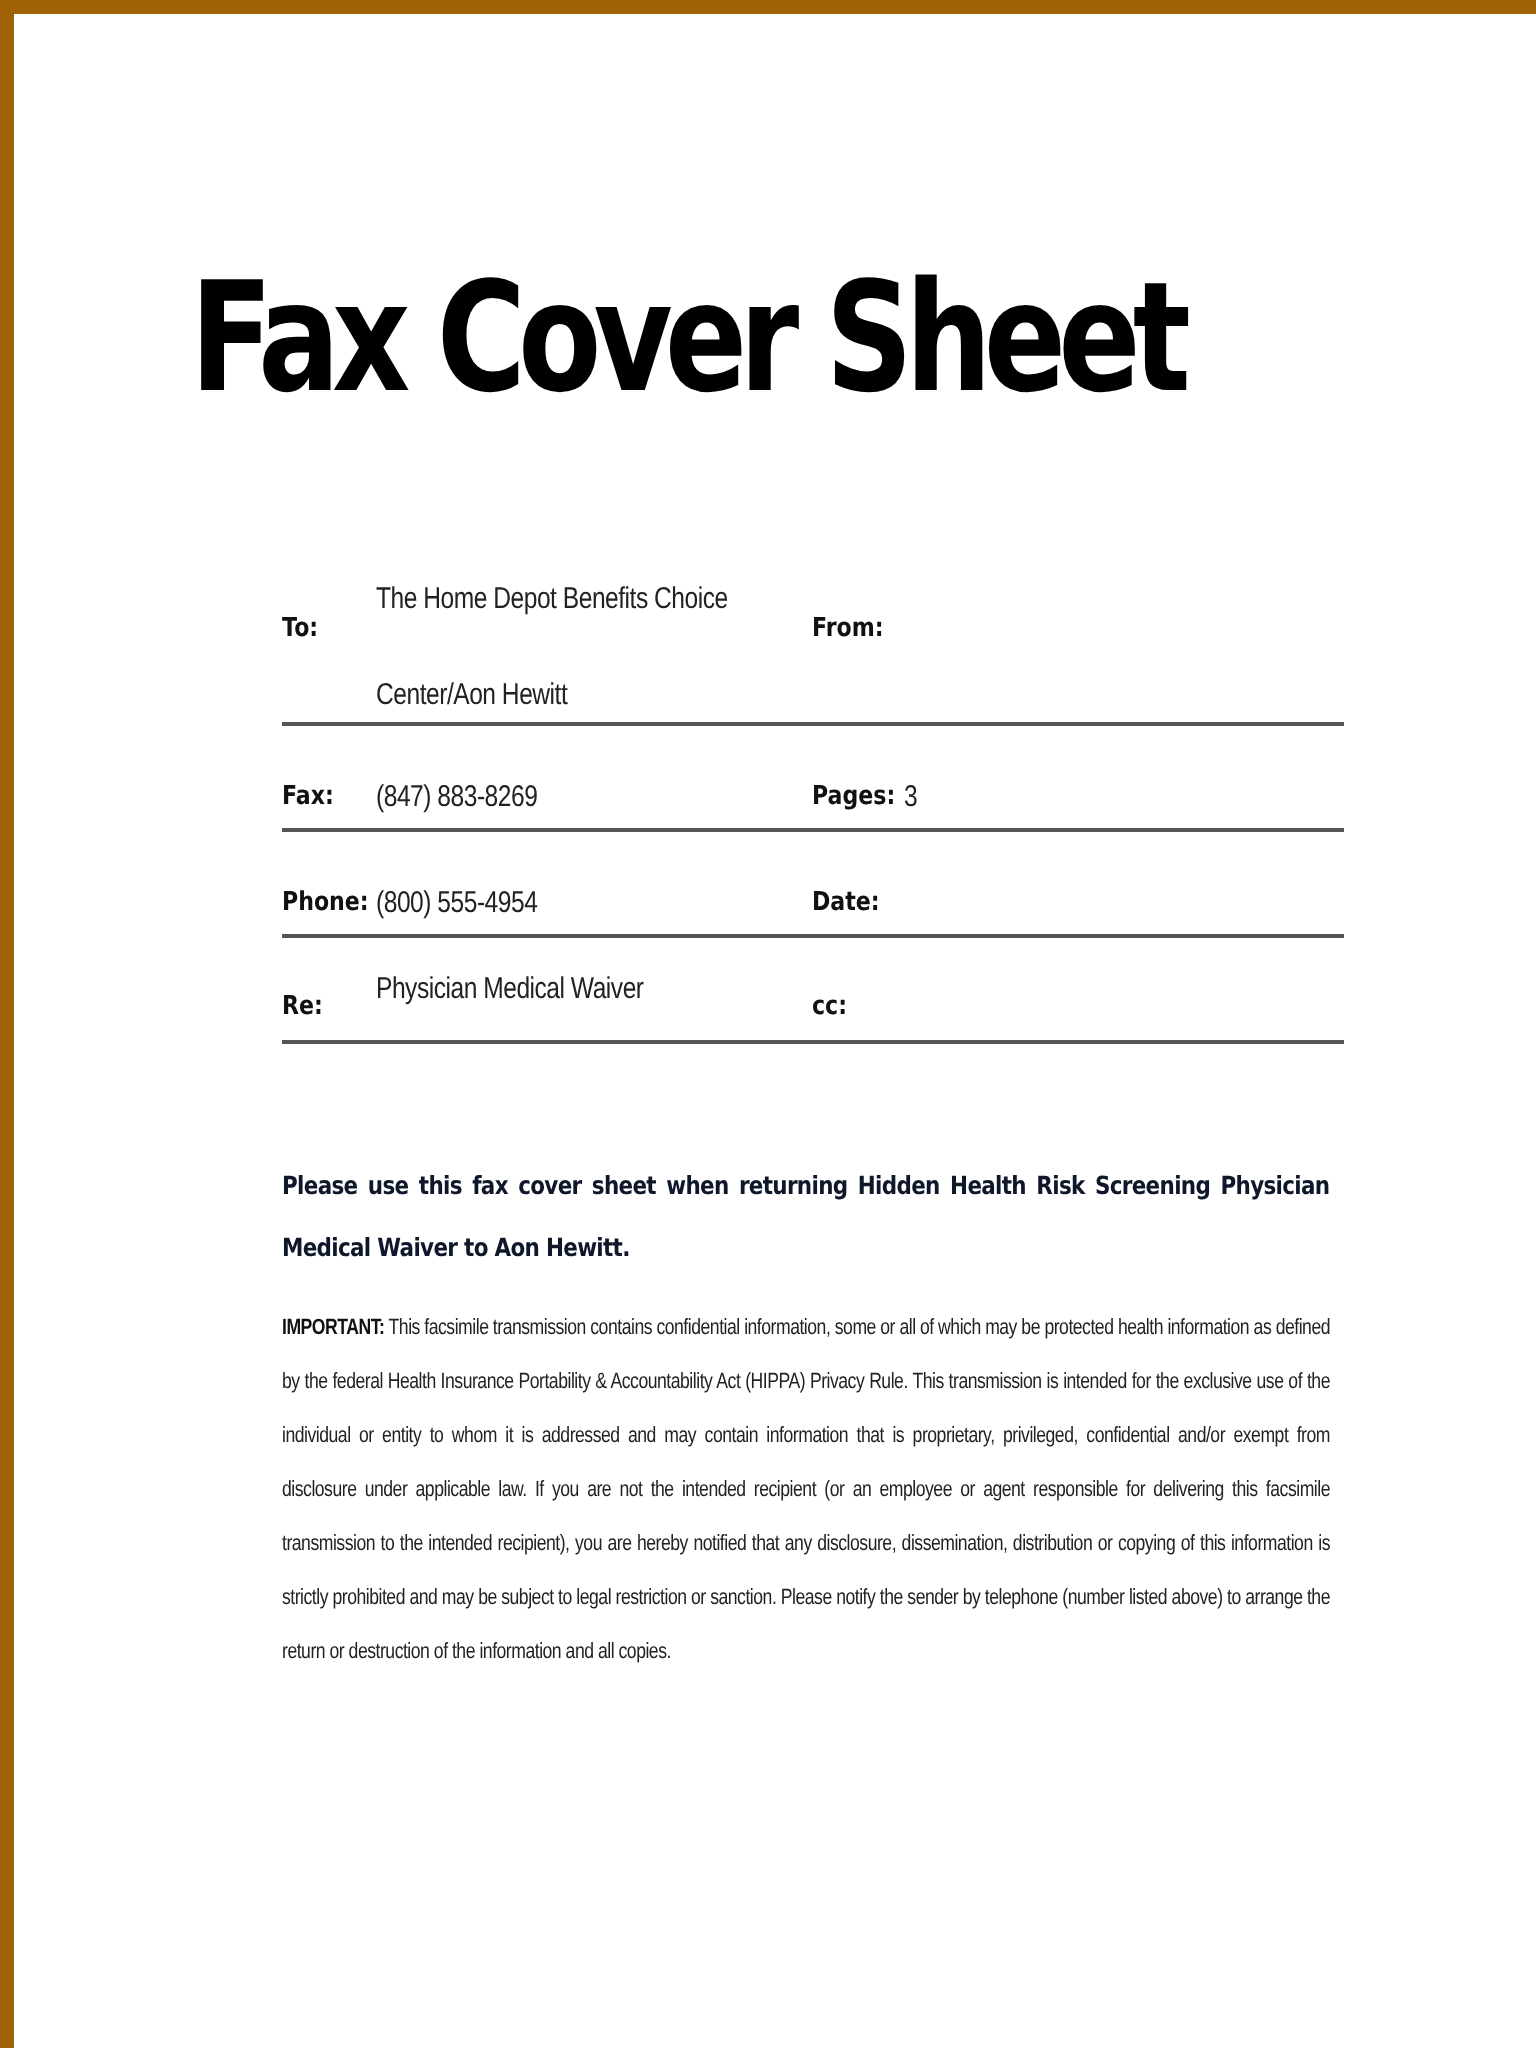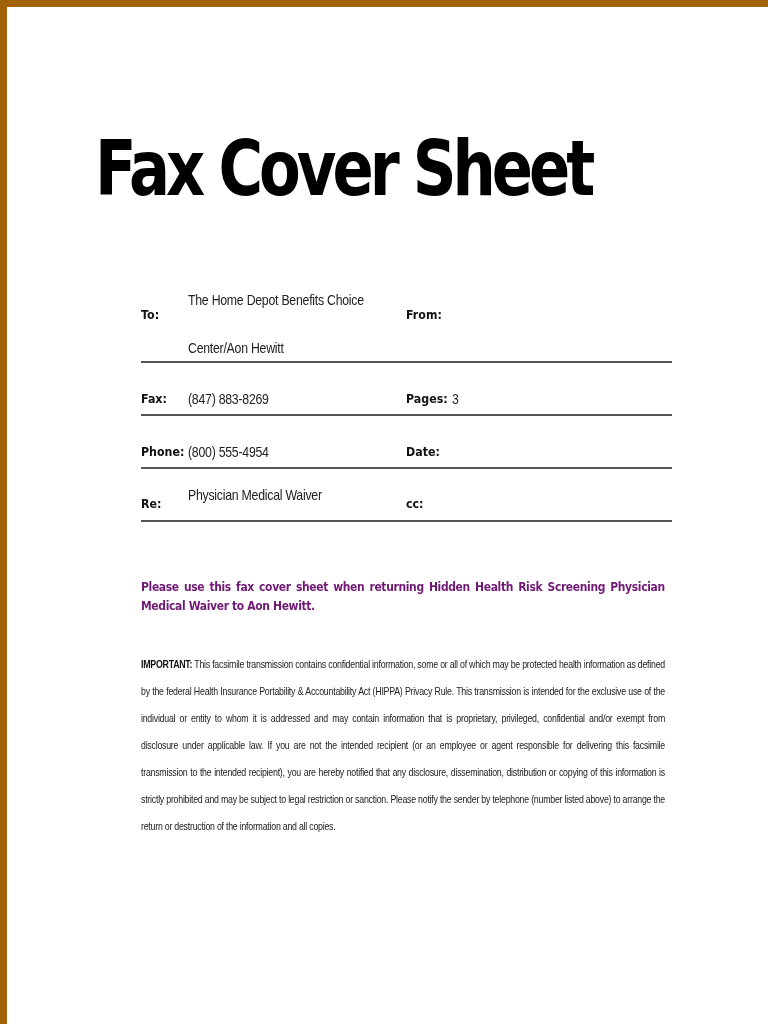--- a/index.html
+++ b/index.html
@@ -24,21 +24,21 @@
     position: absolute; font-family: "Liberation Sans", sans-serif;
     font-size: 15px; color: #222; transform: scaleX(0.82); transform-origin: left top;
     white-space: nowrap; letter-spacing: -0.3px;
   }
   .rule {
     position: absolute; left: 134px; width: 531px; height: 2px; background: #555;
   }
   .note {
     position: absolute; left: 134px; top: 570px; width: 524px;
     font-family: "DejaVu Sans", sans-serif; font-weight: bold; font-size: 12.5px;
-    line-height: 19px; color: #701a75; text-align: justify; letter-spacing: -0.4px;
+    line-height: 31px; color: #0f172a; text-align: justify; letter-spacing: -0.4px;
   }
   .note-inner { display: block; transform: scaleX(0.86); transform-origin: left top; width: 609px; }
   .important {
     position: absolute; left: 134px; top: 644px; width: 524px;
     font-family: "Liberation Sans", sans-serif; font-size: 11px;
     line-height: 27px; color: #222; text-align: justify;
   }
   .imp-inner { display: block; transform: scaleX(0.80); transform-origin: left top; width: 655px; letter-spacing: -0.3px; }
   .imp-inner b { font-weight: bold; color: #111; }
 </style>

